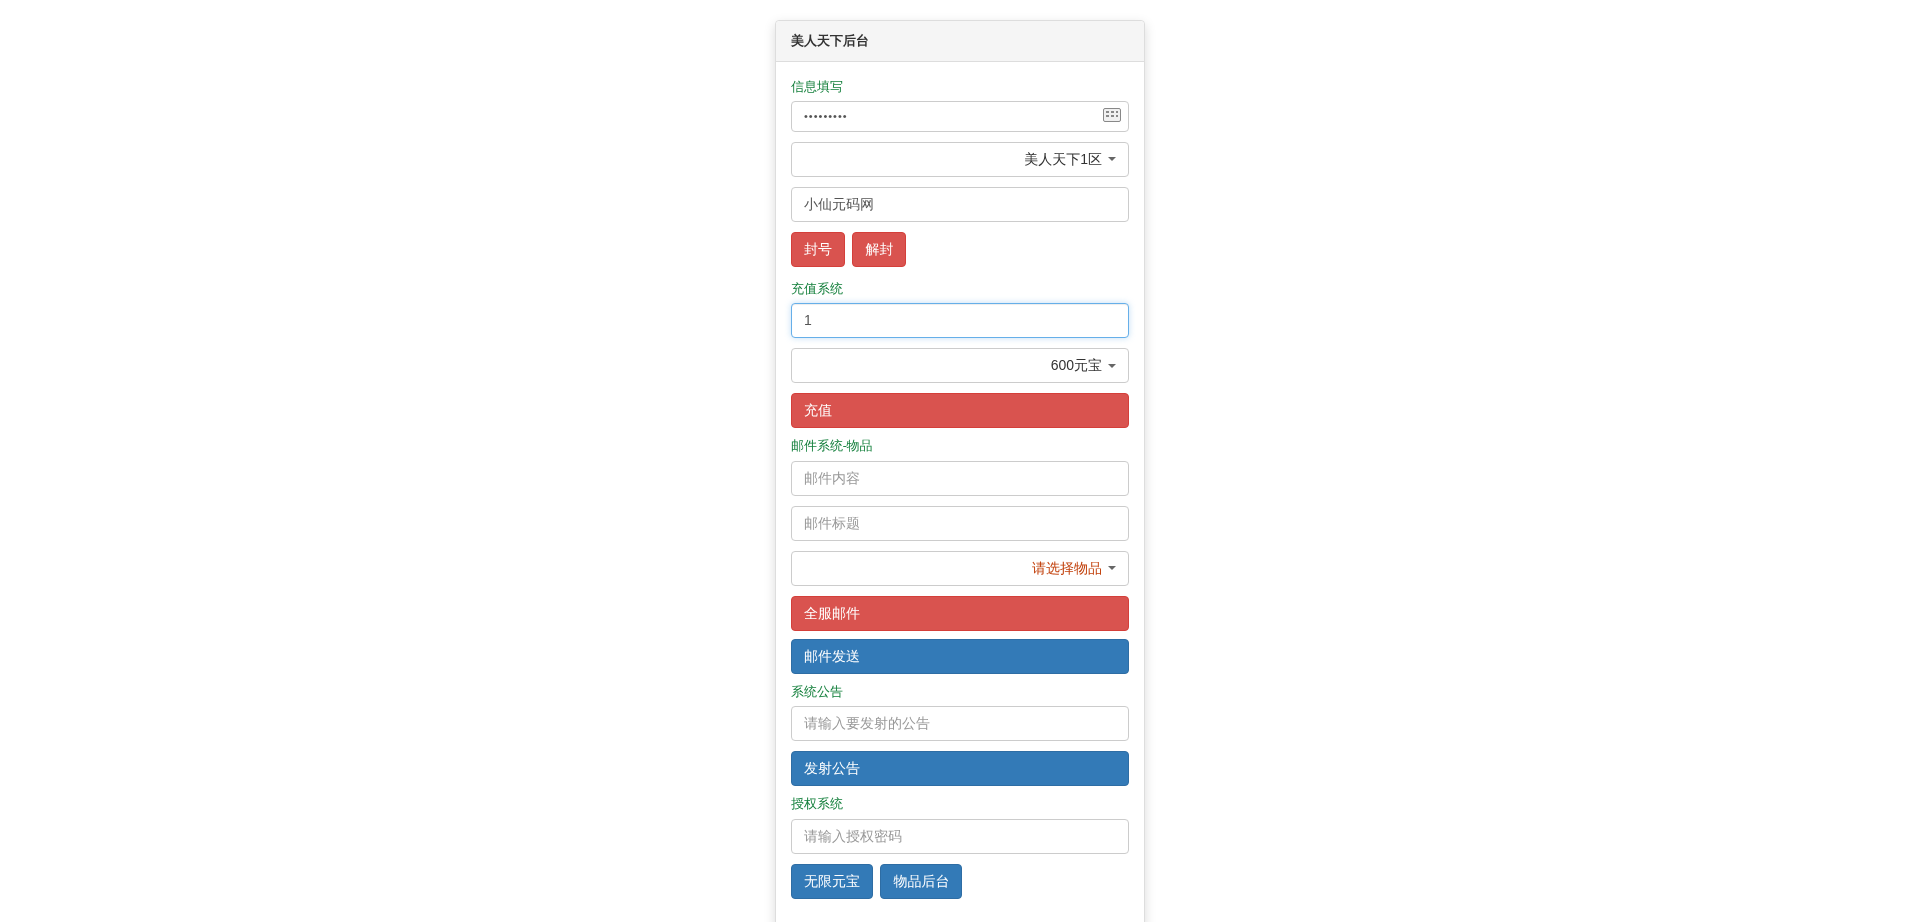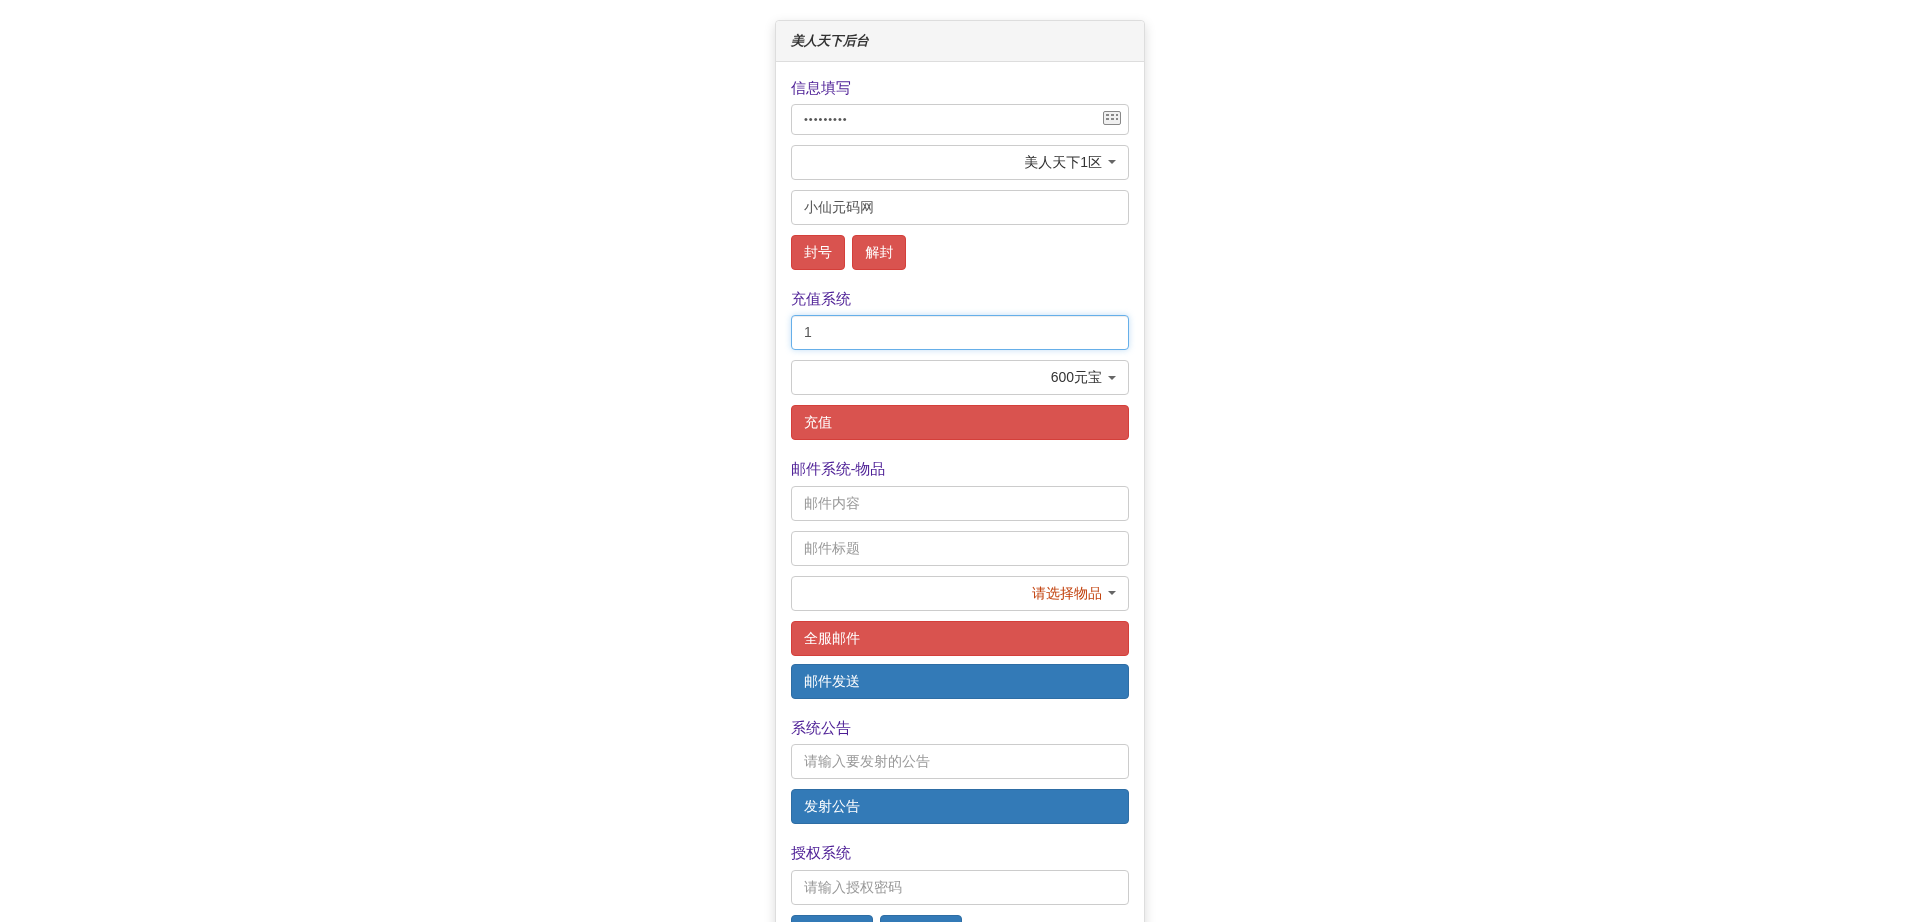--- a/index.html
+++ b/index.html
@@ -24,30 +24,29 @@
       box-shadow: 0 4px 12px rgba(0,0,0,0.15);
       background: #fff;
     }
     .panel-header {
       background: #f5f5f5;
       border-bottom: 1px solid #ddd;
       padding: 10px 15px;
       font-weight: 700;
       font-size: 13px;
       border-radius: 4px 4px 0 0;
-      font-style: italic;
     }
     .panel-body {
       padding: 15px;
     }
     .form-label {
       display: block;
-      font-size: 15px;
+      font-size: 13px;
       margin-bottom: 5px;
-      color: #4c1d95;
+      color: #15803d;
     }
     .form-control {
       display: block;
       width: 100%;
       padding: 6px 12px;
       font-size: 14px;
       line-height: 1.5;
       color: #555;
       background: #fff;
       border: 1px solid #ccc;
@@ -147,21 +146,21 @@
       background:
         linear-gradient(#888,#888) 0 0/3px 2px no-repeat,
         linear-gradient(#888,#888) 5px 0/3px 2px no-repeat,
         linear-gradient(#888,#888) 10px 0/3px 2px no-repeat,
         linear-gradient(#888,#888) 0 4px/3px 2px no-repeat,
         linear-gradient(#888,#888) 5px 4px/3px 2px no-repeat,
         linear-gradient(#888,#888) 10px 4px/3px 2px no-repeat,
         linear-gradient(#888,#888) 2px 8px/9px 2px no-repeat;
     }
     .section-gap {
-      margin-top: 18px;
+      margin-top: 2px;
     }
     .masked {
       -webkit-text-security: disc;
       letter-spacing: 1px;
       font-size: 11px;
     }
   </style>
 </head>
 <body>
 

